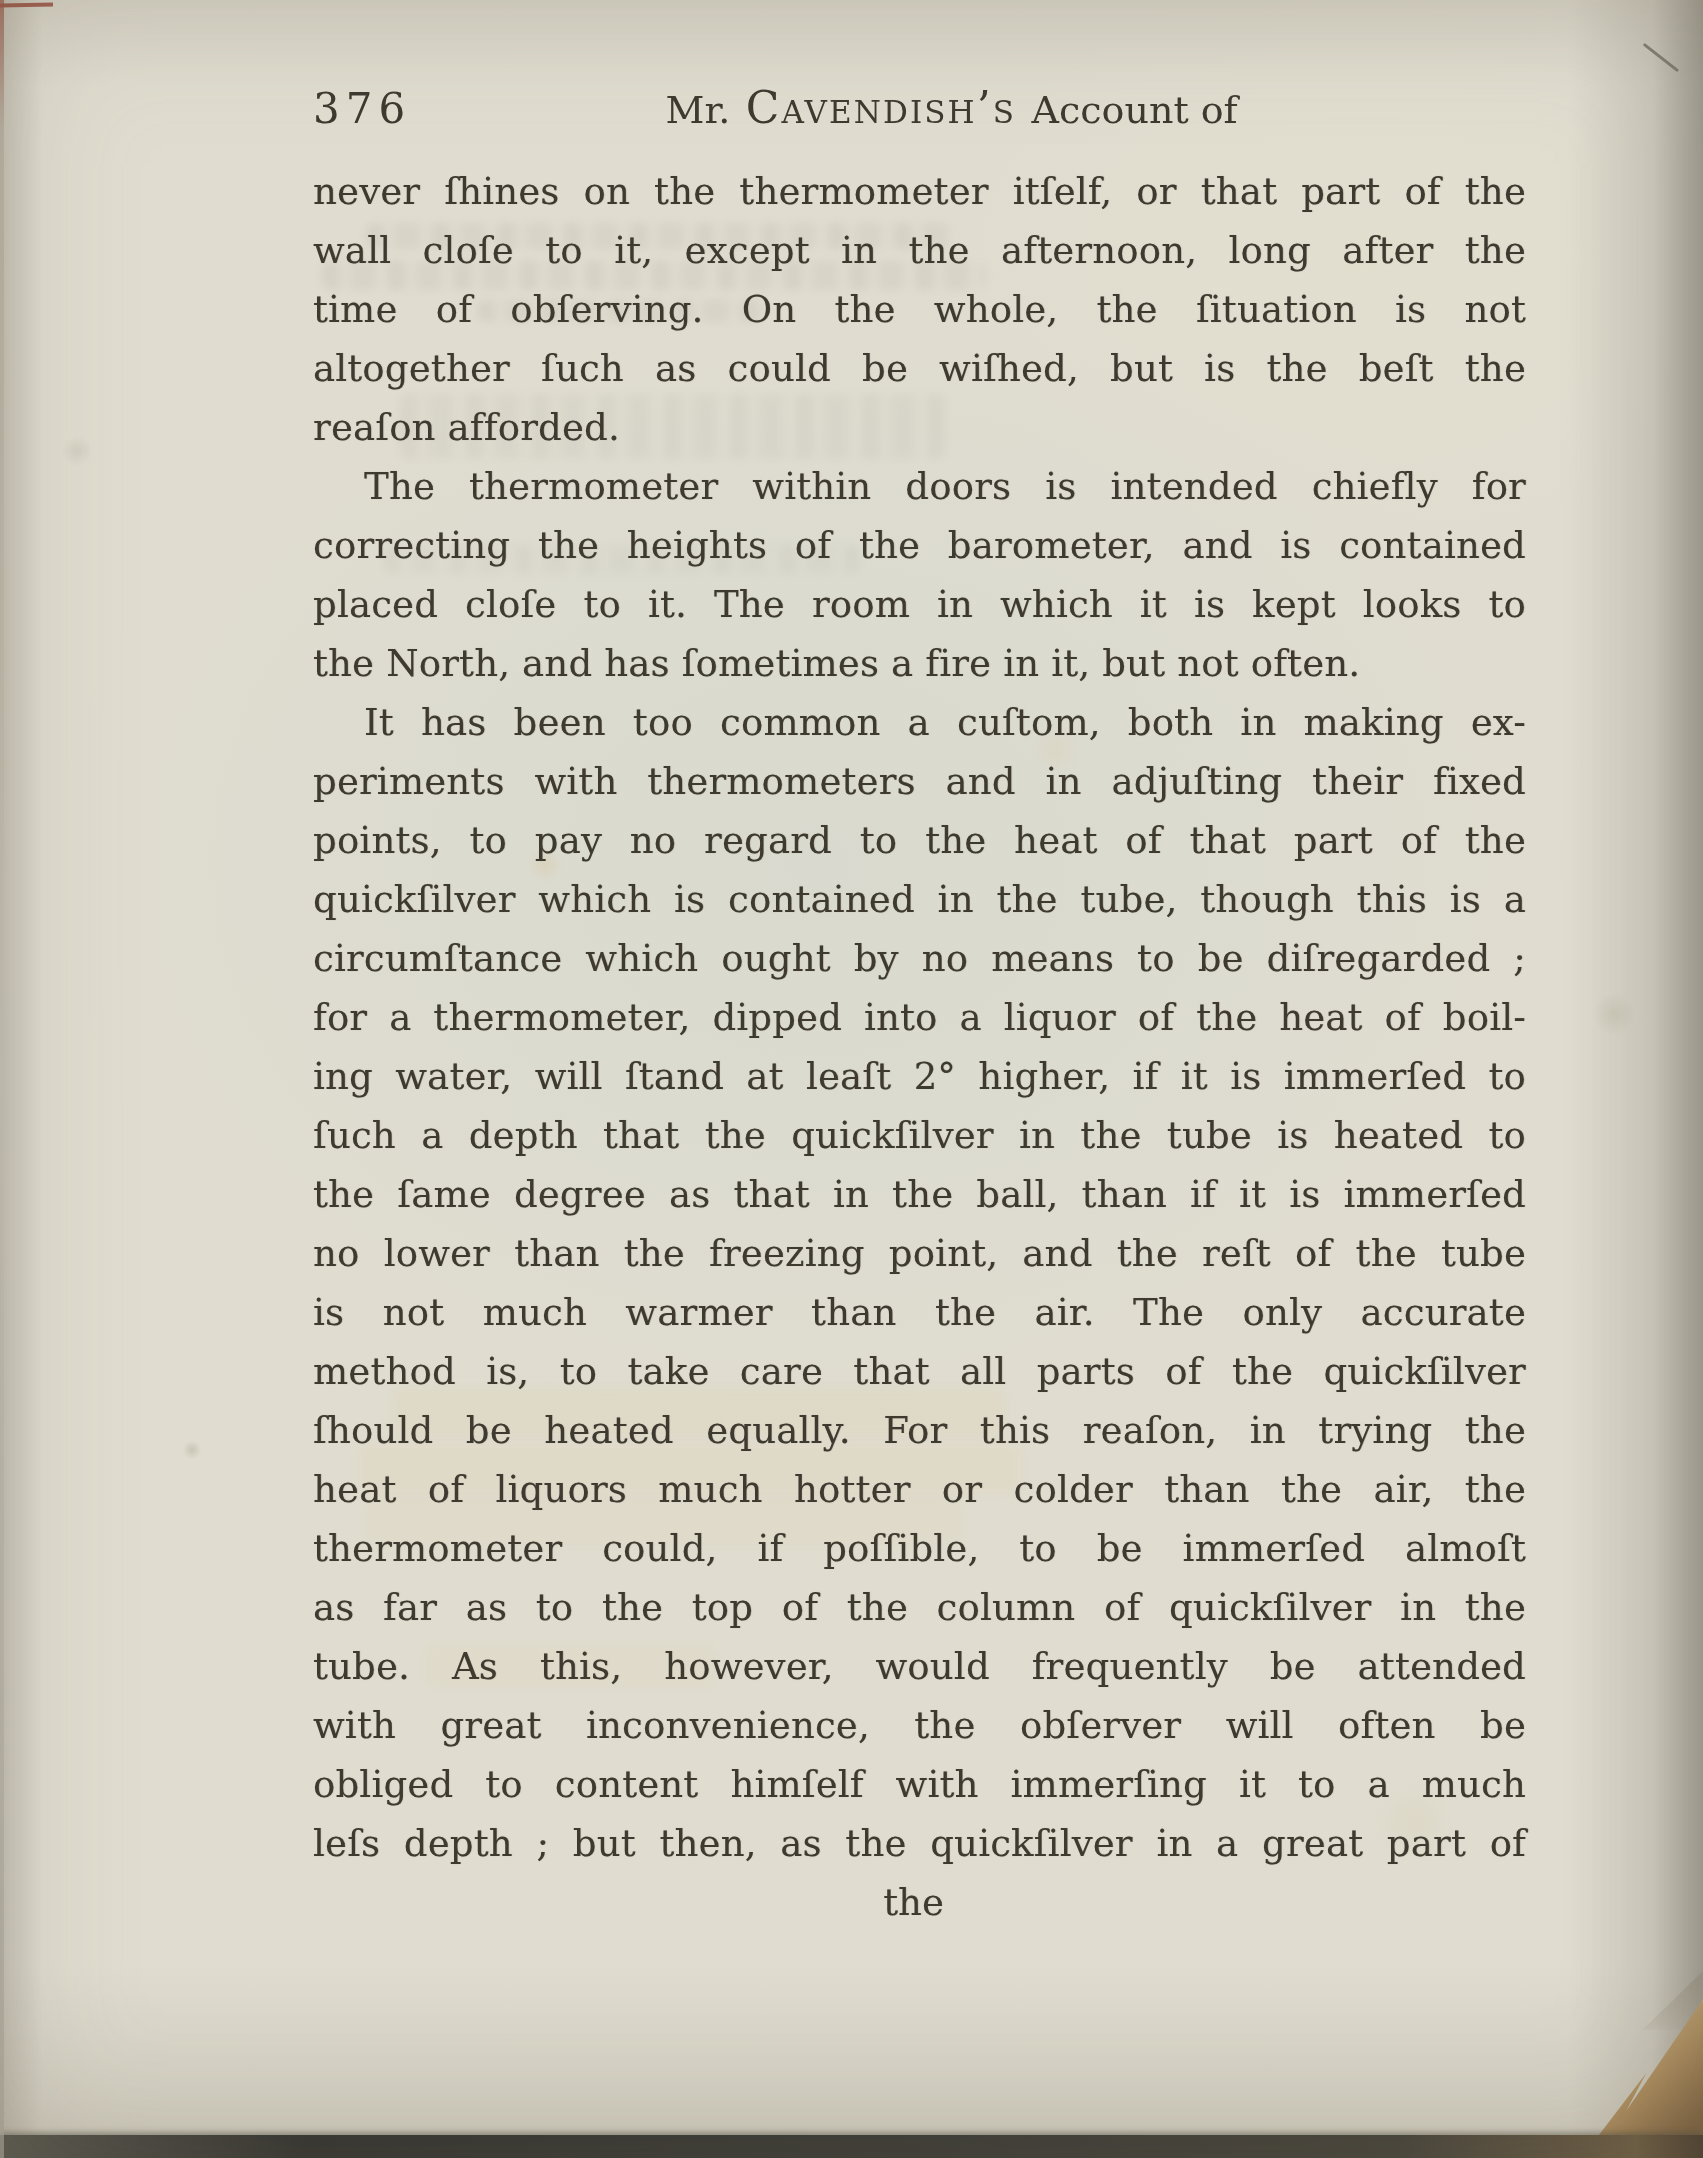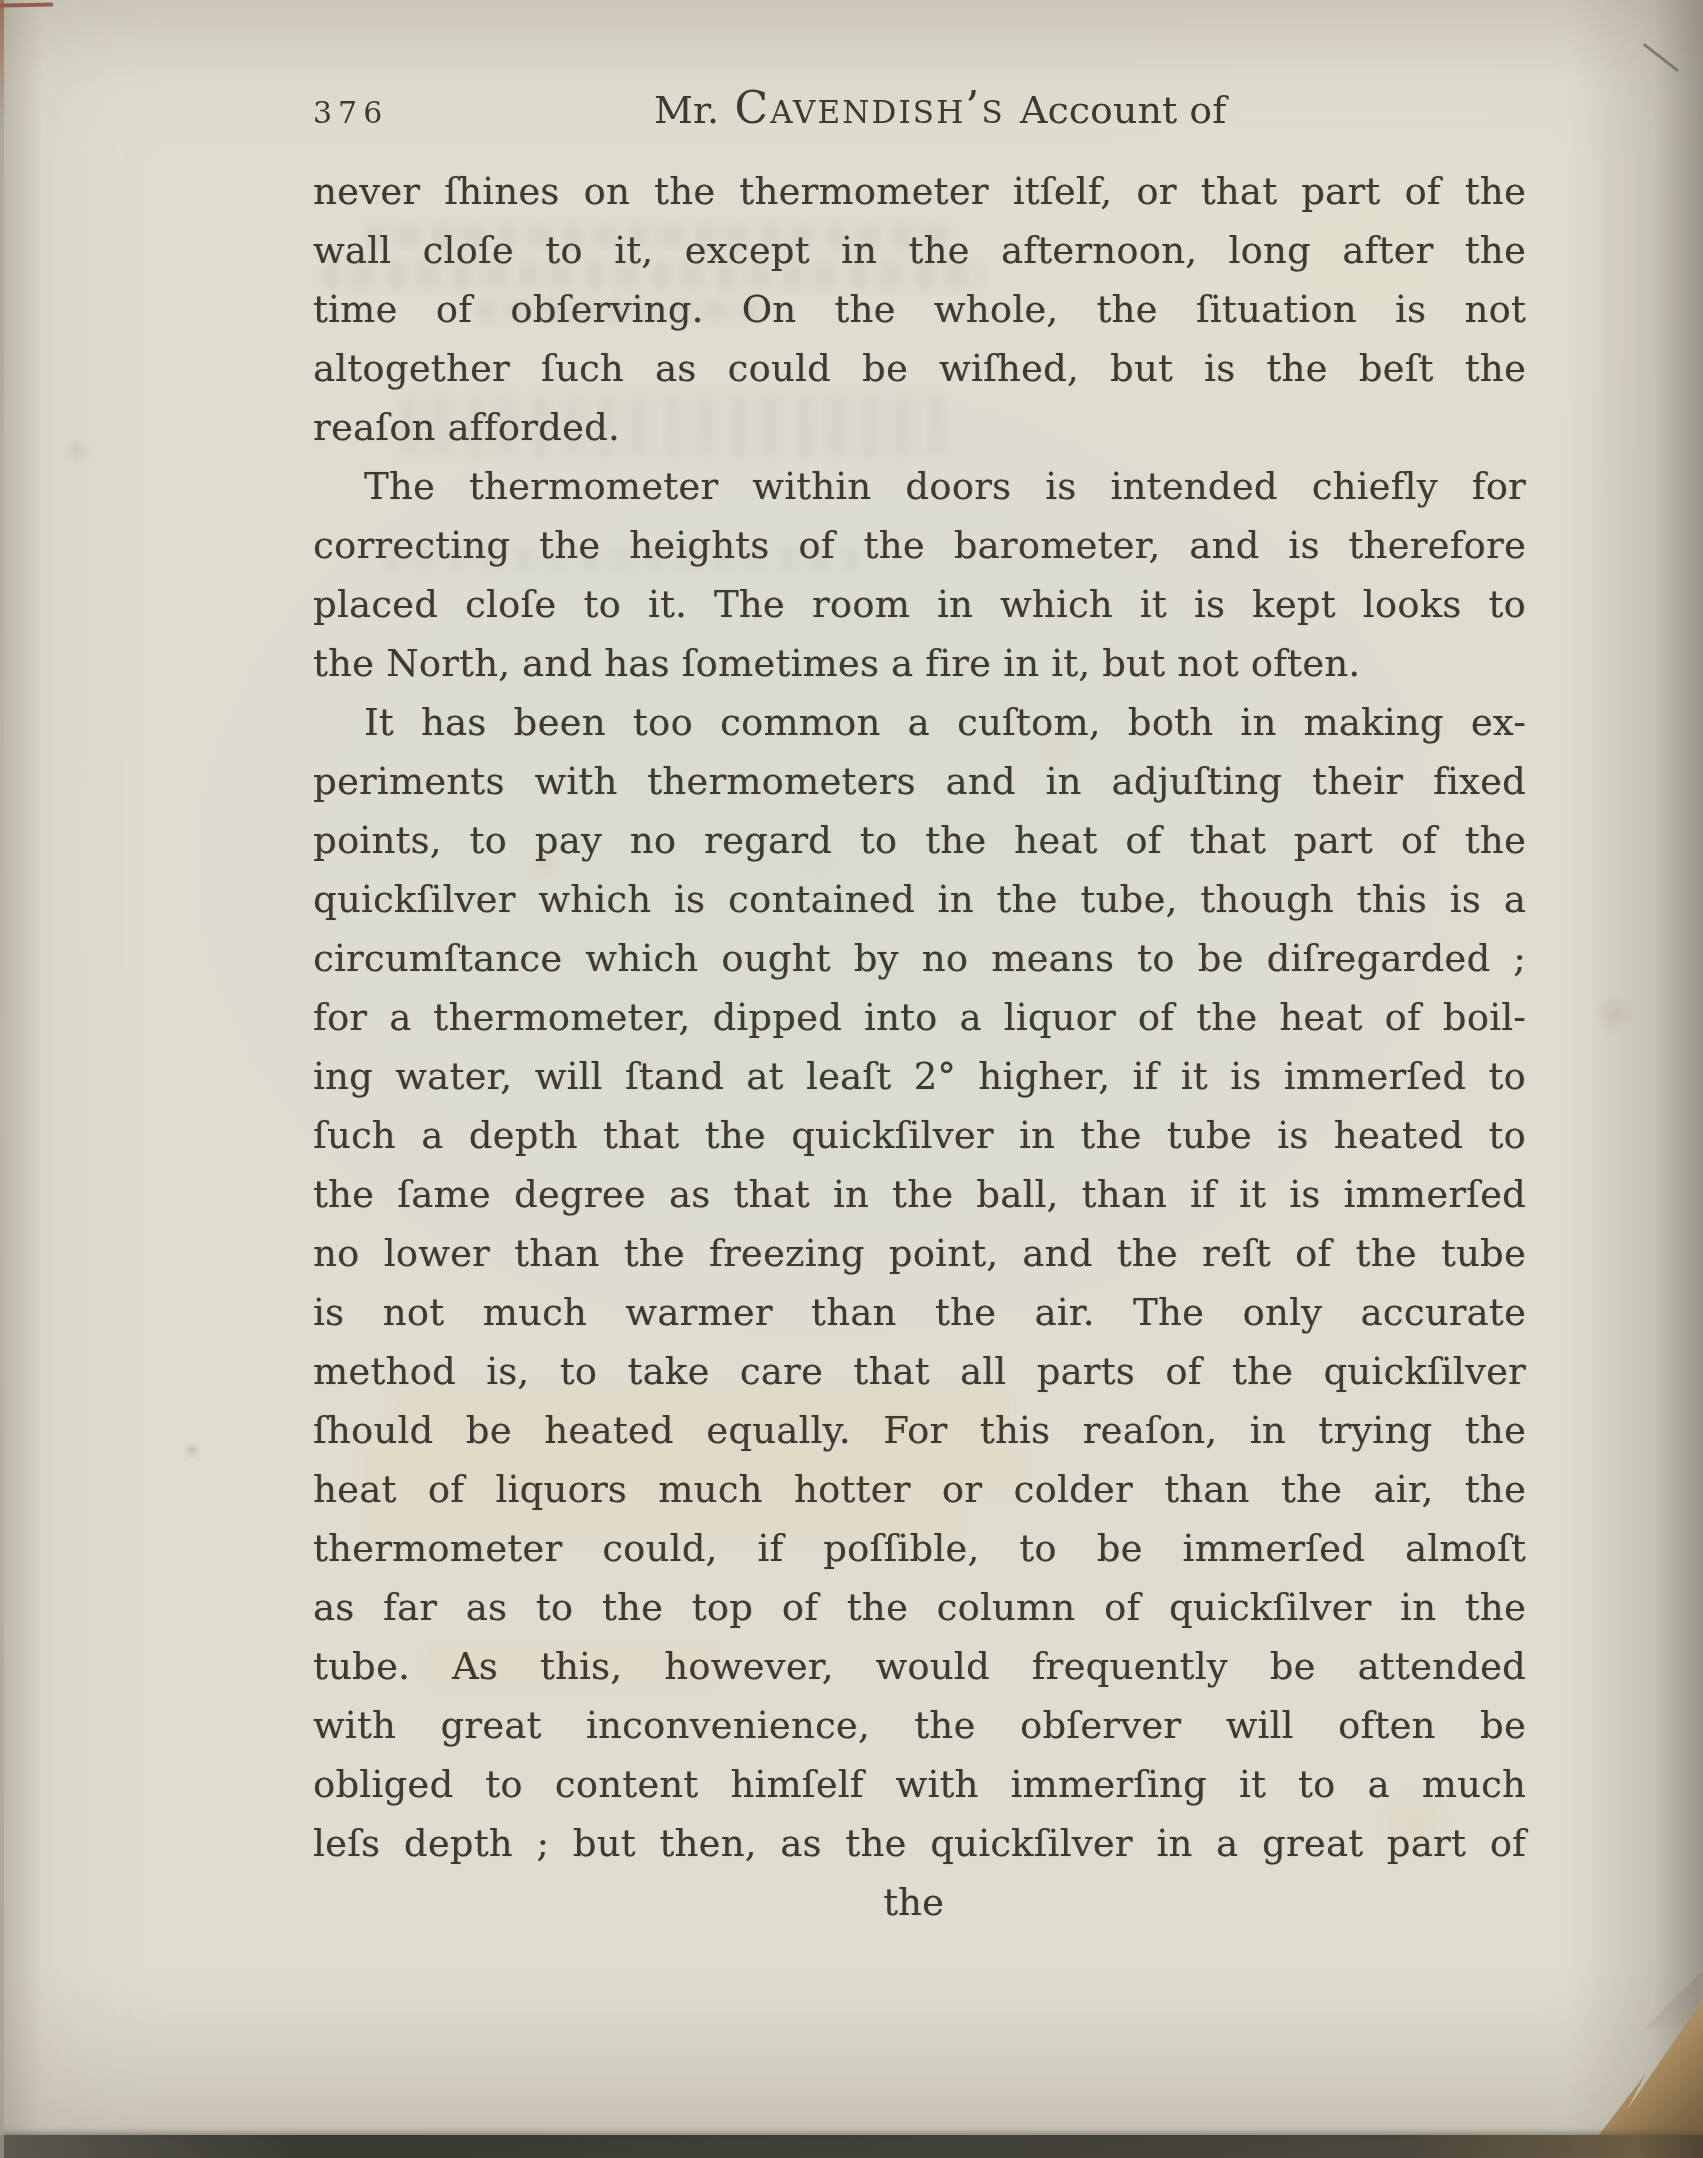--- a/index.html
+++ b/index.html
@@ -63,21 +63,21 @@
     background:linear-gradient(160deg,rgba(120,105,80,.35),rgba(120,105,80,0));
     filter:blur(2.6px);
   }
   .red-edge{position:absolute;left:0;top:3.4px;width:53px;height:4.3px;background:#8c3526;opacity:.75;transform:rotate(-1deg);}
   .left-edge{position:absolute;left:0;top:0;width:4.3px;height:100%;
     background:linear-gradient(180deg,#96503e 0%,#b3ab9c 6%,#c6c2b3 50%,#a8a395 100%);opacity:.7;}
   .corner-mark{position:absolute;left:1639px;top:56px;width:44px;height:2.6px;background:#6e6b5e;opacity:.8;transform:rotate(38deg);border-radius:1.7px;}
   
   .content{position:absolute;left:313px;top:82px;width:1213px;color:#3e3a30;}
   .header-row{display:flex;align-items:baseline;height:66px;}
-  .page-num{font-size:30px;letter-spacing:6px;}
+  .page-num{font-size:42px;letter-spacing:6px;}
   .header-title{flex:1;text-align:center;font-size:38px;margin-right:34px;white-space:nowrap;}
   .hp{margin:0 7.7px;}
   .hp.italic{}
   .hp.smallcaps{font-variant:small-caps;letter-spacing:2.1px;font-size:44px;}
   .body-text{margin-top:14px;}
   .line{
     font-size:37px;line-height:59px;height:59px;white-space:nowrap;
     text-align:justify;text-align-last:justify;letter-spacing:0.2px;
     text-shadow:0.4px 0.4px 0.8px rgba(56,52,44,.35);
   }
@@ -113,21 +113,21 @@
     <div class="body-text">
         <div class="paragraph">
           <div class="line">never ſhines on the thermometer itſelf, or that part of the</div>
           <div class="line">wall cloſe to it, except in the afternoon, long after the</div>
           <div class="line">time of obſerving.  On the whole, the ſituation is not</div>
           <div class="line">altogether ſuch as could be wiſhed, but is the beſt the</div>
           <div class="line flush">reaſon afforded.</div>
         </div>
         <div class="paragraph">
           <div class="line indent">The thermometer within doors is intended chiefly for</div>
-          <div class="line">correcting the heights of the barometer, and is therefore</div>
+          <div class="line">correcting the heights of the barometer, and is contained</div>
           <div class="line">placed cloſe to it.  The room in which it is kept looks to</div>
           <div class="line flush">the North, and has ſometimes a fire in it, but not often.</div>
         </div>
         <div class="paragraph">
           <div class="line indent">It has been too common a cuſtom, both in making ex-</div>
           <div class="line">periments with thermometers and in adjuſting their fixed</div>
           <div class="line">points, to pay no regard to the heat of that part of the</div>
           <div class="line">quickſilver which is contained in the tube, though this is a</div>
           <div class="line">circumſtance which ought by no means to be diſregarded ;</div>
           <div class="line">for a thermometer, dipped into a liquor of the heat of boil-</div>

